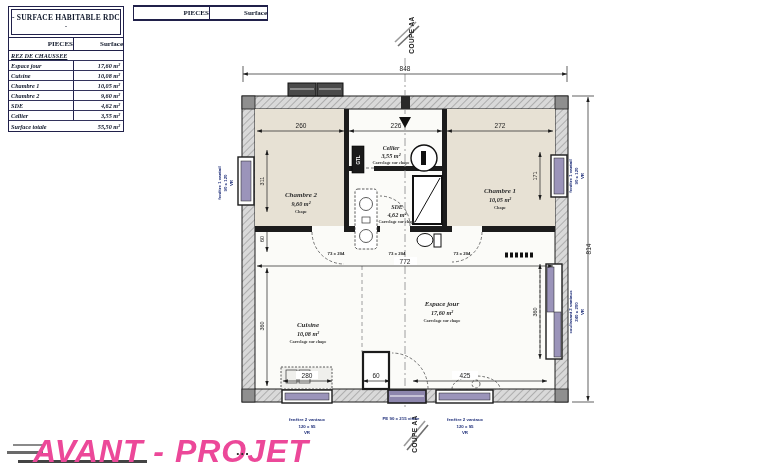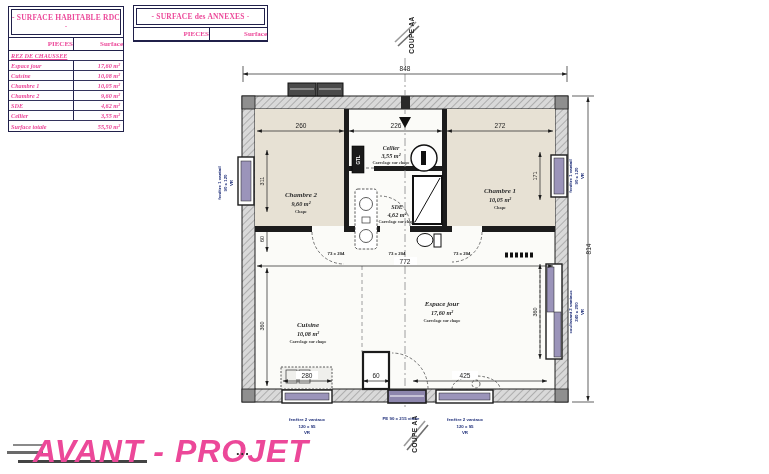--- a/index.html
+++ b/index.html
@@ -1,19 +1,19 @@
 <!DOCTYPE html>
 <html><head>
 <meta charset="utf-8">
 <style>
   html,body{margin:0;padding:0;background:#fff;}
   #canvas{position:relative;width:769px;height:474px;background:#ffffff;overflow:hidden;
           font-family:"Liberation Sans",sans-serif;}
   
-  .tbl{position:absolute;border:1px solid #20204a;background:#fff;color:#ec4899;
+  .tbl{position:absolute;border:1px solid #20204a;background:#fff;color:#0f172a;
        font-family:"Liberation Serif",serif;}
   .tbl .title{border:1px solid #20204a;margin:2px;text-align:center;font-weight:bold;
        font-size:7.5px;padding:3px 0;letter-spacing:.2px;}
   .hdr{display:flex;border-top:1px solid #20204a;border-bottom:1px solid #20204a;
        font-weight:bold;font-size:7px;}
   .hdr>div{text-align:right;padding:2px 0;}
   .c1{width:57%;border-right:1px solid #20204a;box-sizing:border-box;}
   .c2{flex:1;box-sizing:border-box;}
   .sect{font-size:6.2px;font-weight:bold;font-style:italic;text-decoration:underline;
        padding:1px 2px;border-bottom:1px solid #33335c;}
@@ -83,21 +83,20 @@
       <div class="c1">Cellier</div>
       <div class="c2">3,55 m²</div>
     </div>
     <div class="totrow">
       <div class="c1">Surface totale</div>
       <div class="c2">55,50 m²</div>
     </div>
   </div>
 
   <div class="tbl" style="left:133px;top:5px;width:133px;">
-    <div class="title">- SURFACE des ANNEXES -</div>
     <div class="hdr">
       <div class="c1">PIECES</div>
       <div class="c2">Surface</div>
     </div>
   </div>
 
   <svg width="769" height="474" viewBox="0 0 769 474" style="position:absolute;left:0;top:0;">
     <defs>
       <pattern id="hatch" width="5" height="5" patternTransform="rotate(45)" patternUnits="userSpaceOnUse">
         <rect width="5" height="5" fill="#d9d9d9"></rect>

